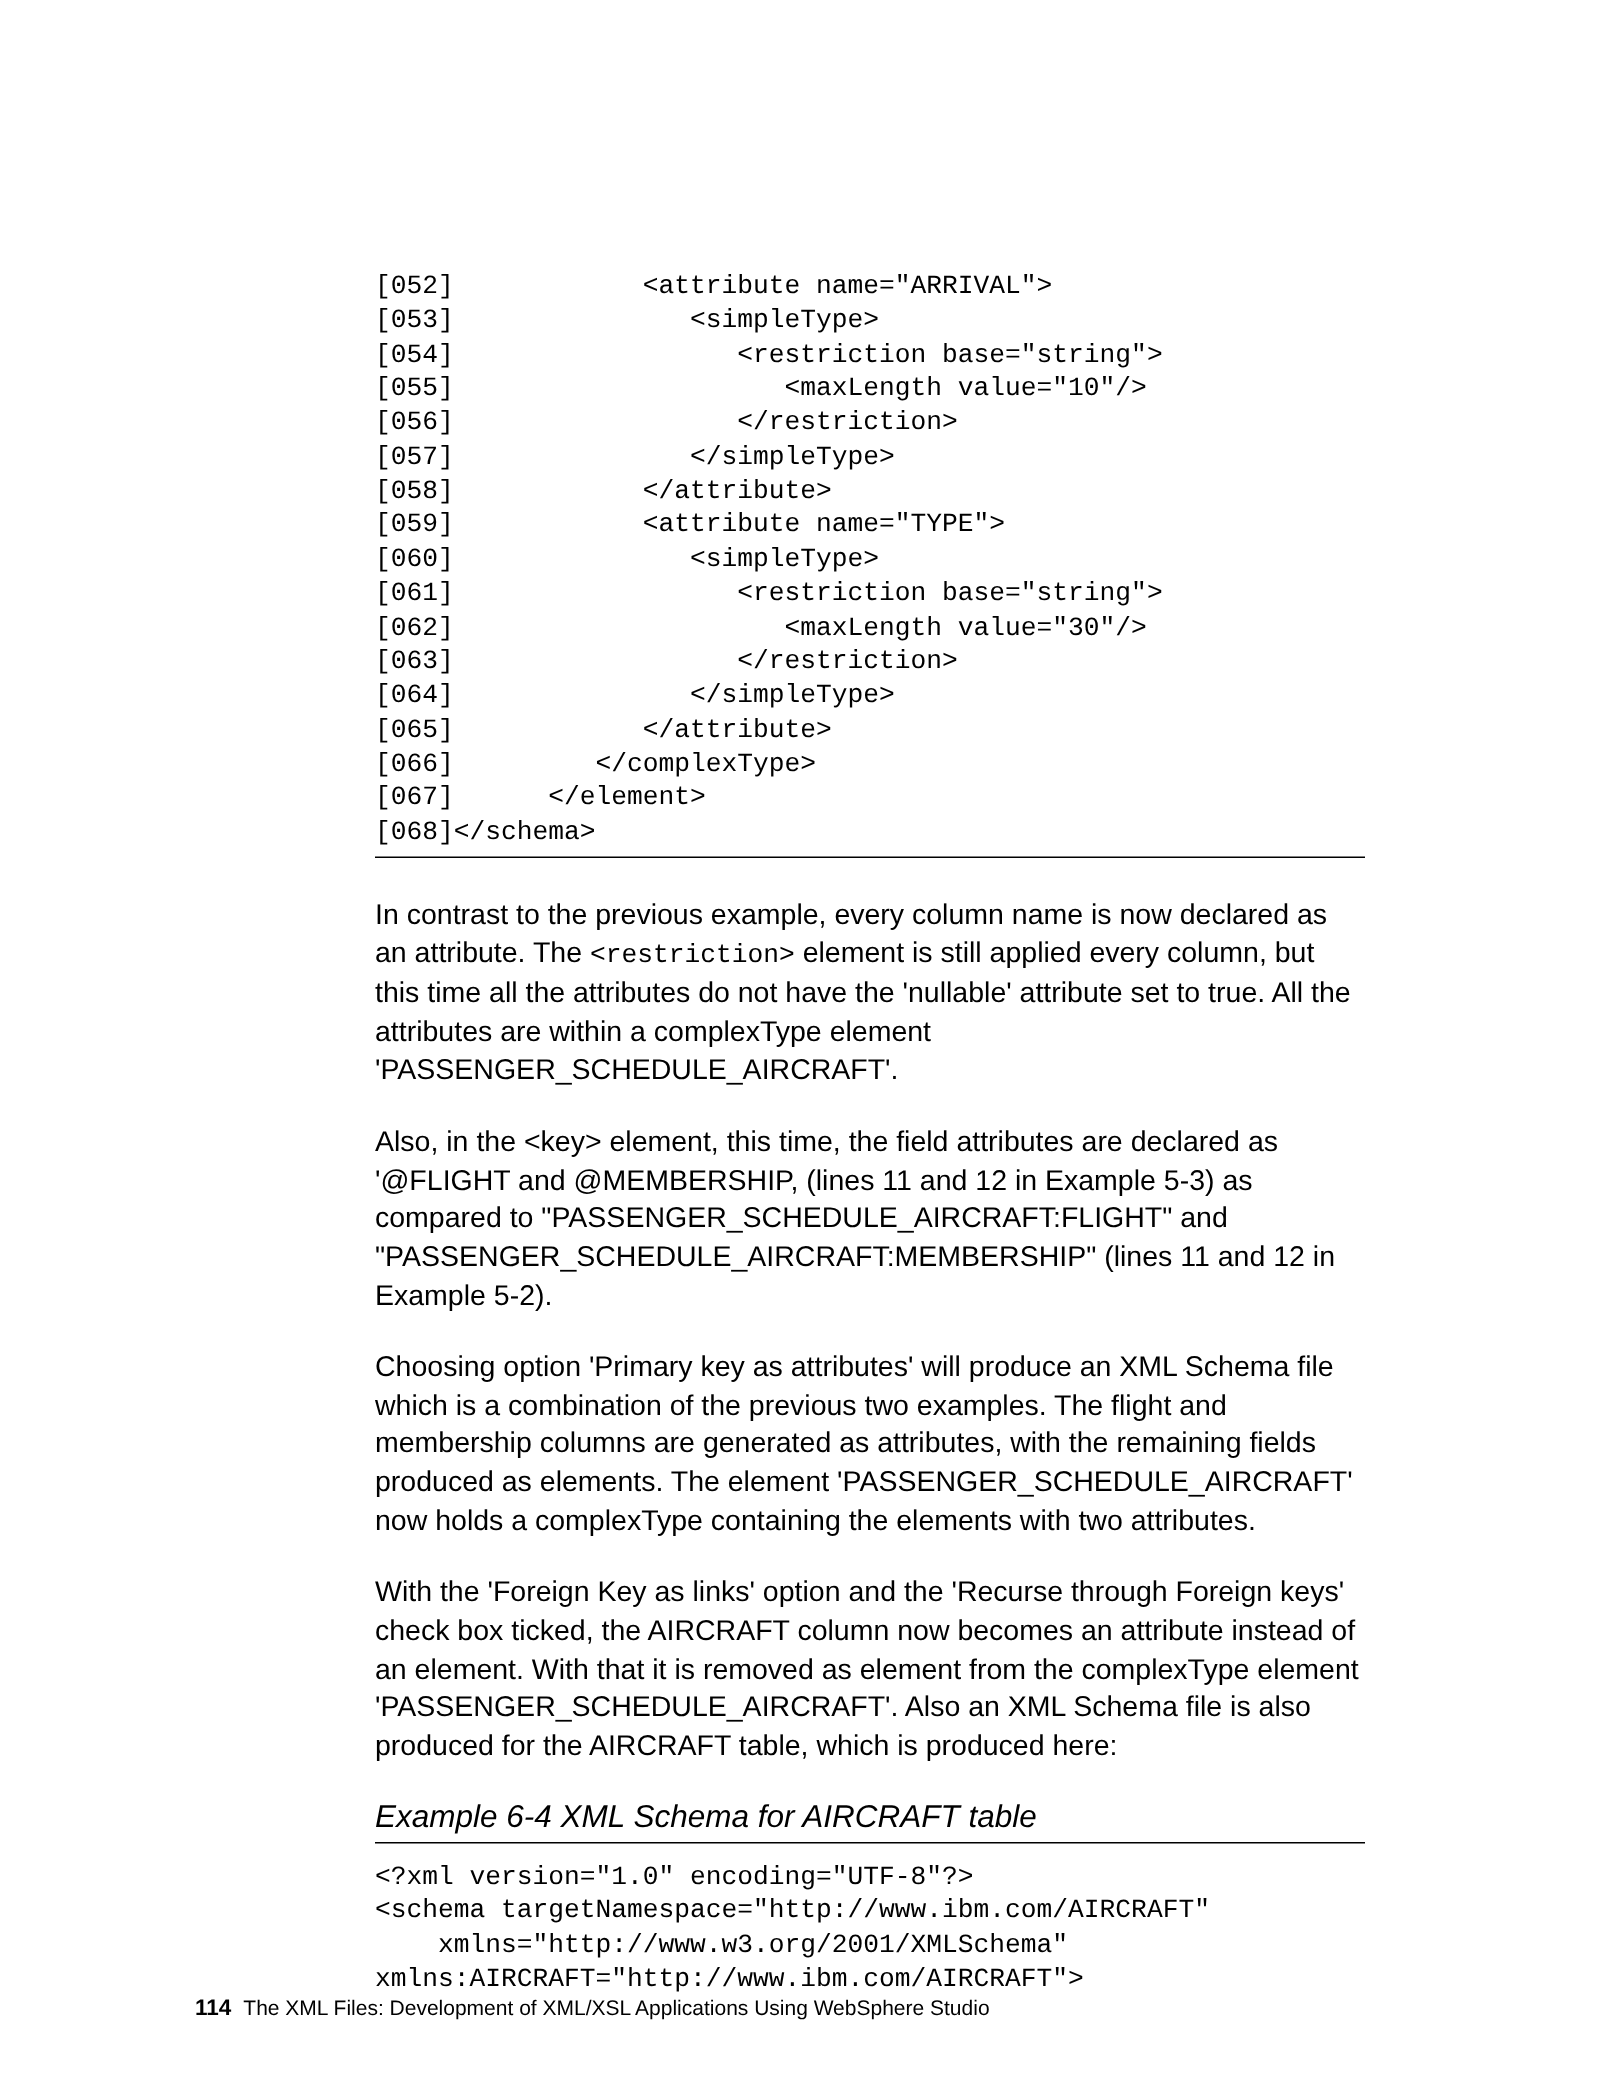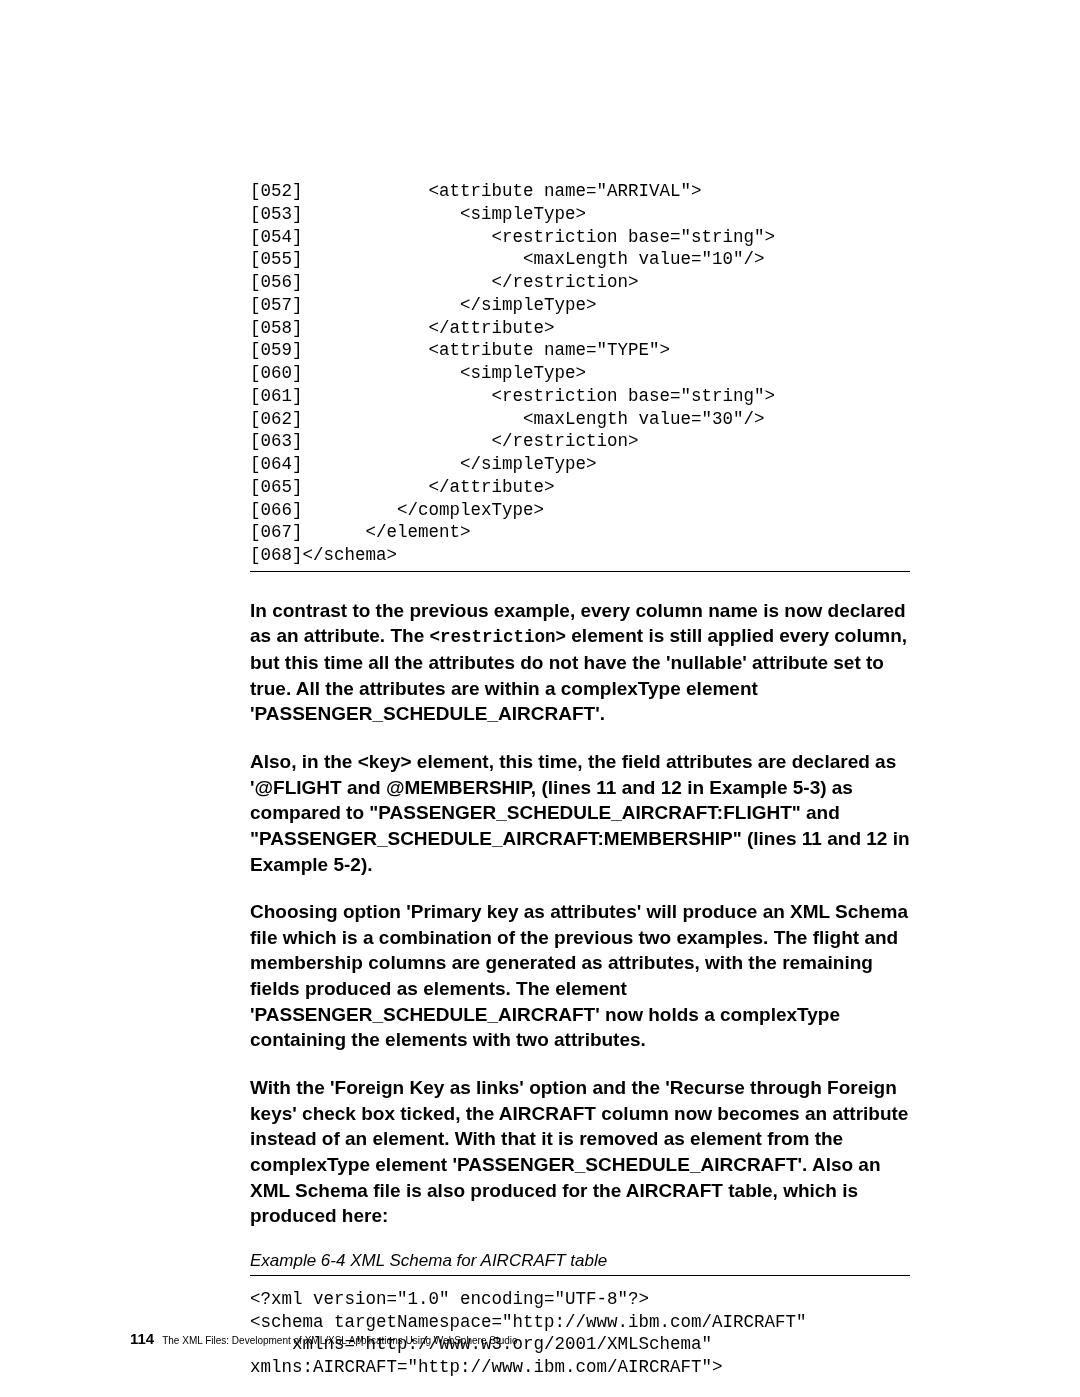--- a/index.html
+++ b/index.html
@@ -30,49 +30,48 @@
   }
   .rule-thin {
     border: none;
     border-top: 1px solid #000;
     margin: 4px 0 12px 0;
   }
   .body-text {
     font-size: 19px;
     line-height: 1.35;
     margin: 16px 0 22px 0;
-    font-weight: bold;
   }
   .inline-code {
     font-family: "Courier New", Courier, monospace;
     font-size: 17.5px;
   }
   .example-caption {
     font-style: italic;
-    font-size: 17px;
+    font-size: 21px;
     margin-bottom: 2px;
   }
   .code-block-2 {
     font-family: "Courier New", Courier, monospace;
     font-size: 17.5px;
     line-height: 1.3;
     white-space: pre;
   }
   .footer {
     position: absolute;
     bottom: 50px;
     left: 130px;
     font-size: 15px;
   }
   .footer .pgnum {
     font-weight: bold;
     margin-right: 8px;
   }
   .footer .title {
-    font-size: 10px;
+    font-size: 14px;
   }
 </style>
 </head>
 <body>
 
 <div class="page">
 
   <div class="code-block">[052]            &lt;attribute name="ARRIVAL"&gt;
 [053]               &lt;simpleType&gt;
 [054]                  &lt;restriction base="string"&gt;

